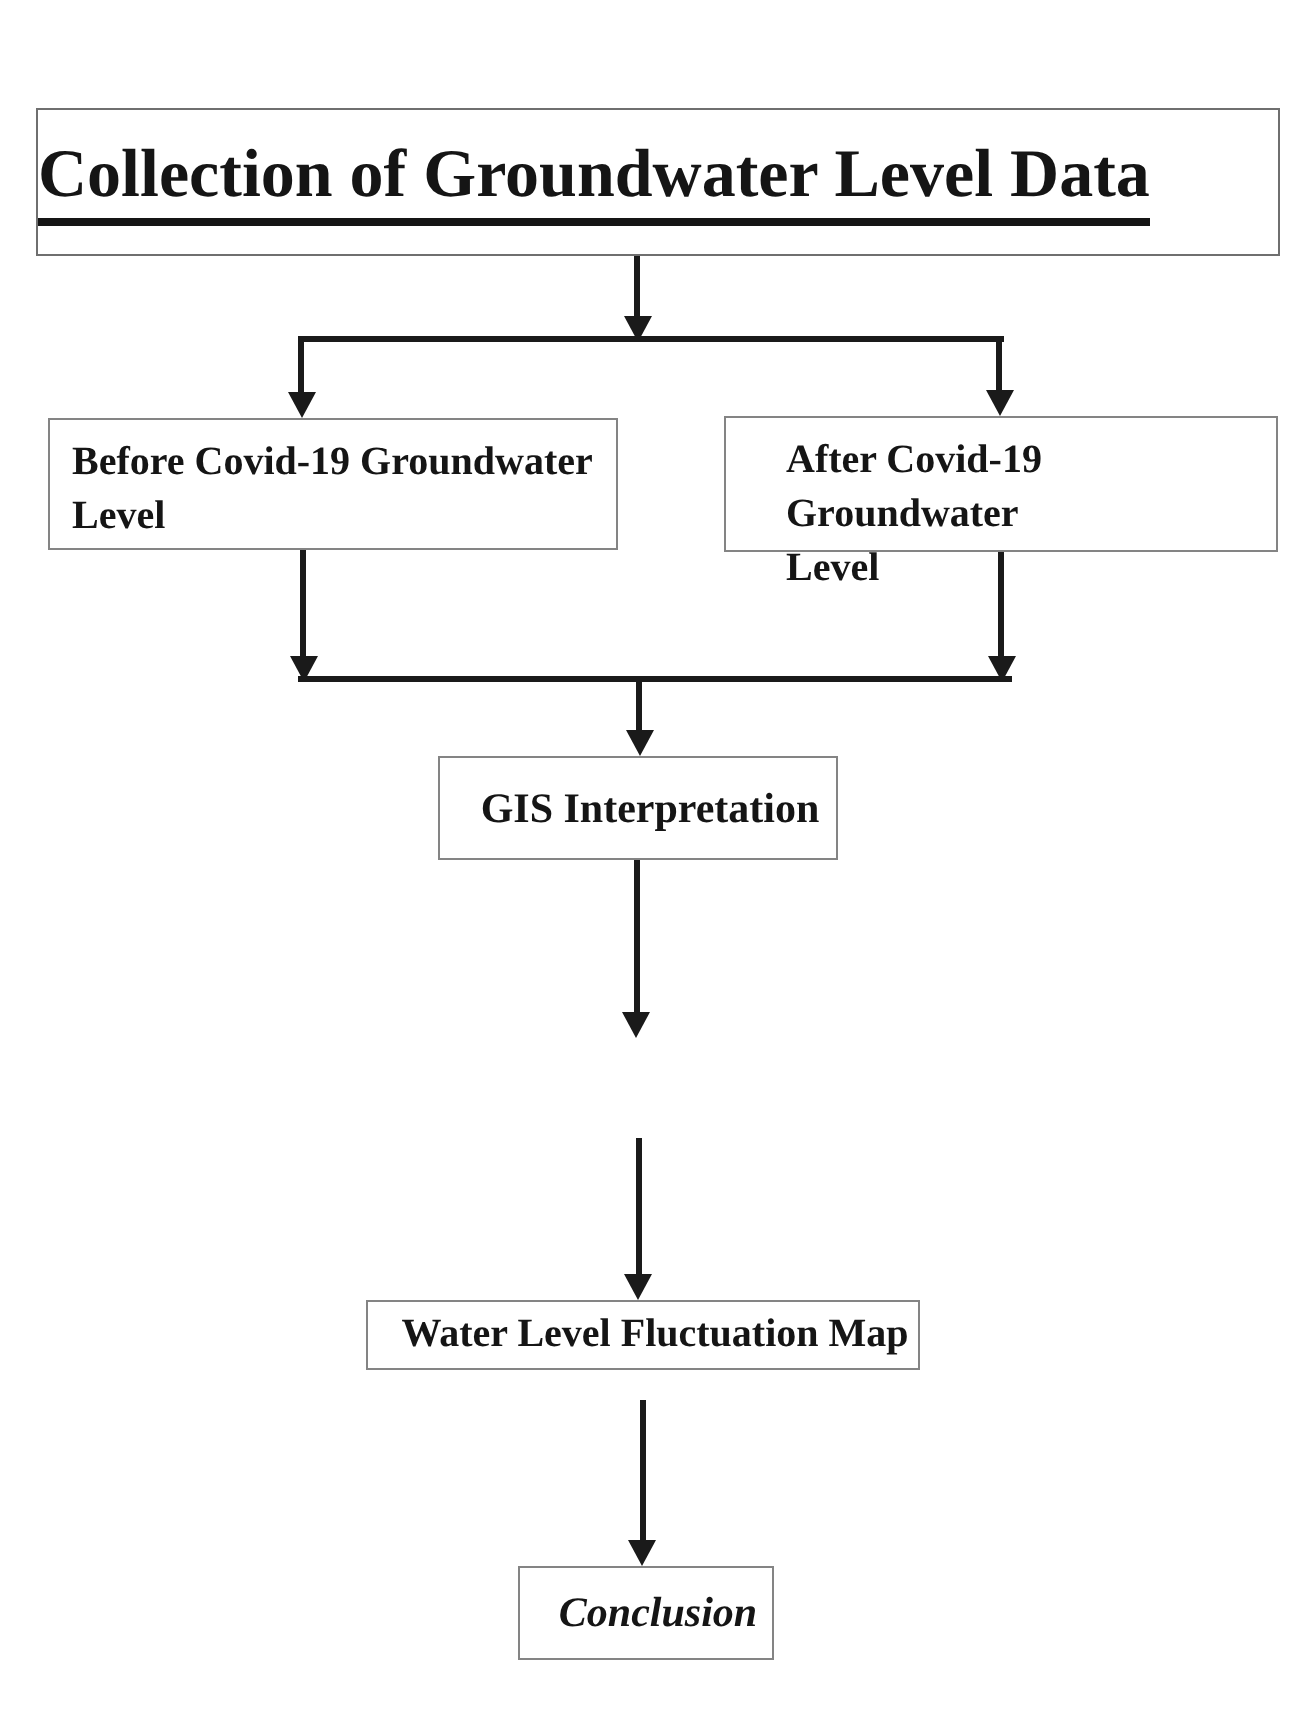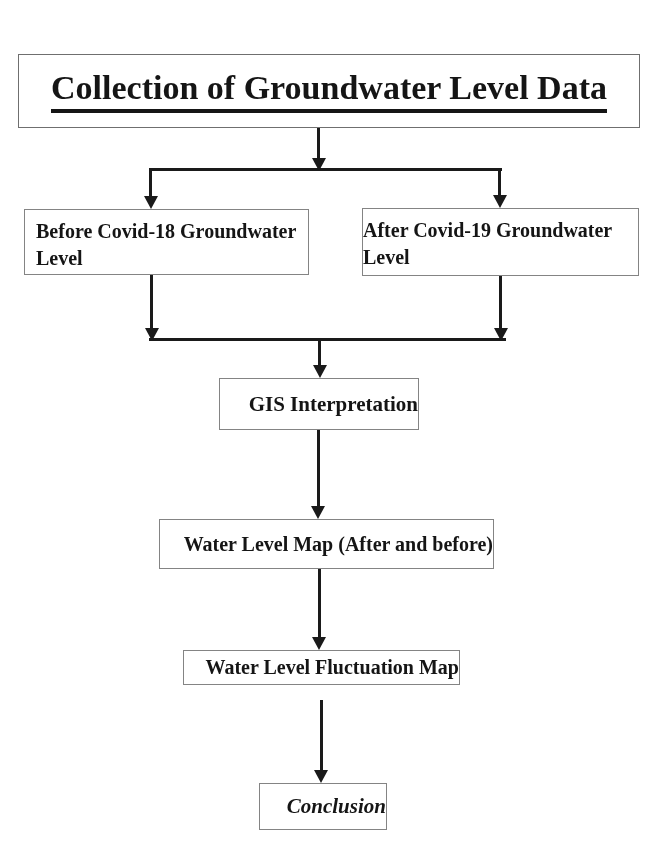--- a/index.html
+++ b/index.html
@@ -17,36 +17,36 @@
     overflow:hidden;
     font-family:"Liberation Serif","DejaVu Serif",serif;
     color:var(--text);
   }
   .box{
     position:absolute;
     background:var(--background);
     border:1.5px solid var(--box-border);
   }
   .title-box{
-    display:flex;align-items:center;justify-content:center;
+    display:flex;align-items:center;justify-content:flex-start;
     border-color:#6f6f6f;
   }
   .title-text{
     font-size:34px;font-weight:bold;white-space:nowrap;
     border-bottom:4px solid var(--text);
     padding-bottom:3px;line-height:1.1;
   }
   .node{
     font-weight:bold;font-size:20px;line-height:27px;
   }
   .node.two-line{
     padding:8px 11px;text-align:left;
   }
   .node.one-line{
-    display:flex;align-items:center;justify-content:flex-end;
+    display:flex;align-items:center;justify-content:center;
     white-space:nowrap;text-align:center;padding-left:12px;
   }
   .fs21{font-size:21px;}
   .vline{position:absolute;width:3px;background:var(--line);}
   .hline{position:absolute;height:3px;background:var(--line);}
   .ah{
     position:absolute;width:0;height:0;
     border-left:7px solid transparent;
     border-right:7px solid transparent;
     border-top:13px solid var(--line);
@@ -66,25 +66,25 @@
 
   <div class="hline" style="left:149px;top:168px;width:353px;"></div>
 
   <div class="vline" style="left:149px;top:171px;height:26px;"></div>
   <div class="ah" style="left:144px;top:196px;"></div>
 
   <div class="vline" style="left:498px;top:171px;height:25px;"></div>
   <div class="ah" style="left:493px;top:195px;"></div>
 
   <div class="box node two-line" style="left:24px;top:209px;width:285px;height:66px;">
-    <div>Before Covid-18 Groundwater</div>
+    <div>Before Covid-19 Groundwater</div>
     <div>Level</div>
   </div>
 
-  <div class="box node two-line" style="left:362px;top:208px;width:277px;height:68px;padding-left:0;">
+  <div class="box node two-line" style="left:362px;top:208px;width:277px;height:68px;padding-left:30px;">
     <div>After Covid-19 Groundwater</div>
     <div>Level</div>
   </div>
 
   <div class="vline" style="left:150px;top:275px;height:53px;"></div>
   <div class="ah" style="left:145px;top:328px;"></div>
 
   <div class="vline" style="left:499px;top:276px;height:52px;"></div>
   <div class="ah" style="left:494px;top:328px;"></div>
 
@@ -93,23 +93,20 @@
   <div class="vline" style="left:318px;top:341px;height:25px;"></div>
   <div class="ah" style="left:313px;top:365px;"></div>
 
   <div class="box node one-line fs21" style="left:219px;top:378px;width:200px;height:52px;">
     <span>GIS Interpretation</span>
   </div>
 
   <div class="vline" style="left:317px;top:430px;height:76px;"></div>
   <div class="ah" style="left:311px;top:506px;"></div>
 
-  <div class="box node one-line" style="left:159px;top:519px;width:335px;height:50px;">
-    <span>Water Level Map (After and before)</span>
-  </div>
 
   <div class="vline" style="left:318px;top:569px;height:68px;"></div>
   <div class="ah" style="left:312px;top:637px;"></div>
 
   <div class="box node one-line" style="left:183px;top:650px;width:277px;height:35px;">
     <span>Water Level Fluctuation Map</span>
   </div>
 
   <div class="vline" style="left:320px;top:700px;height:70px;"></div>
   <div class="ah" style="left:314px;top:770px;"></div>

